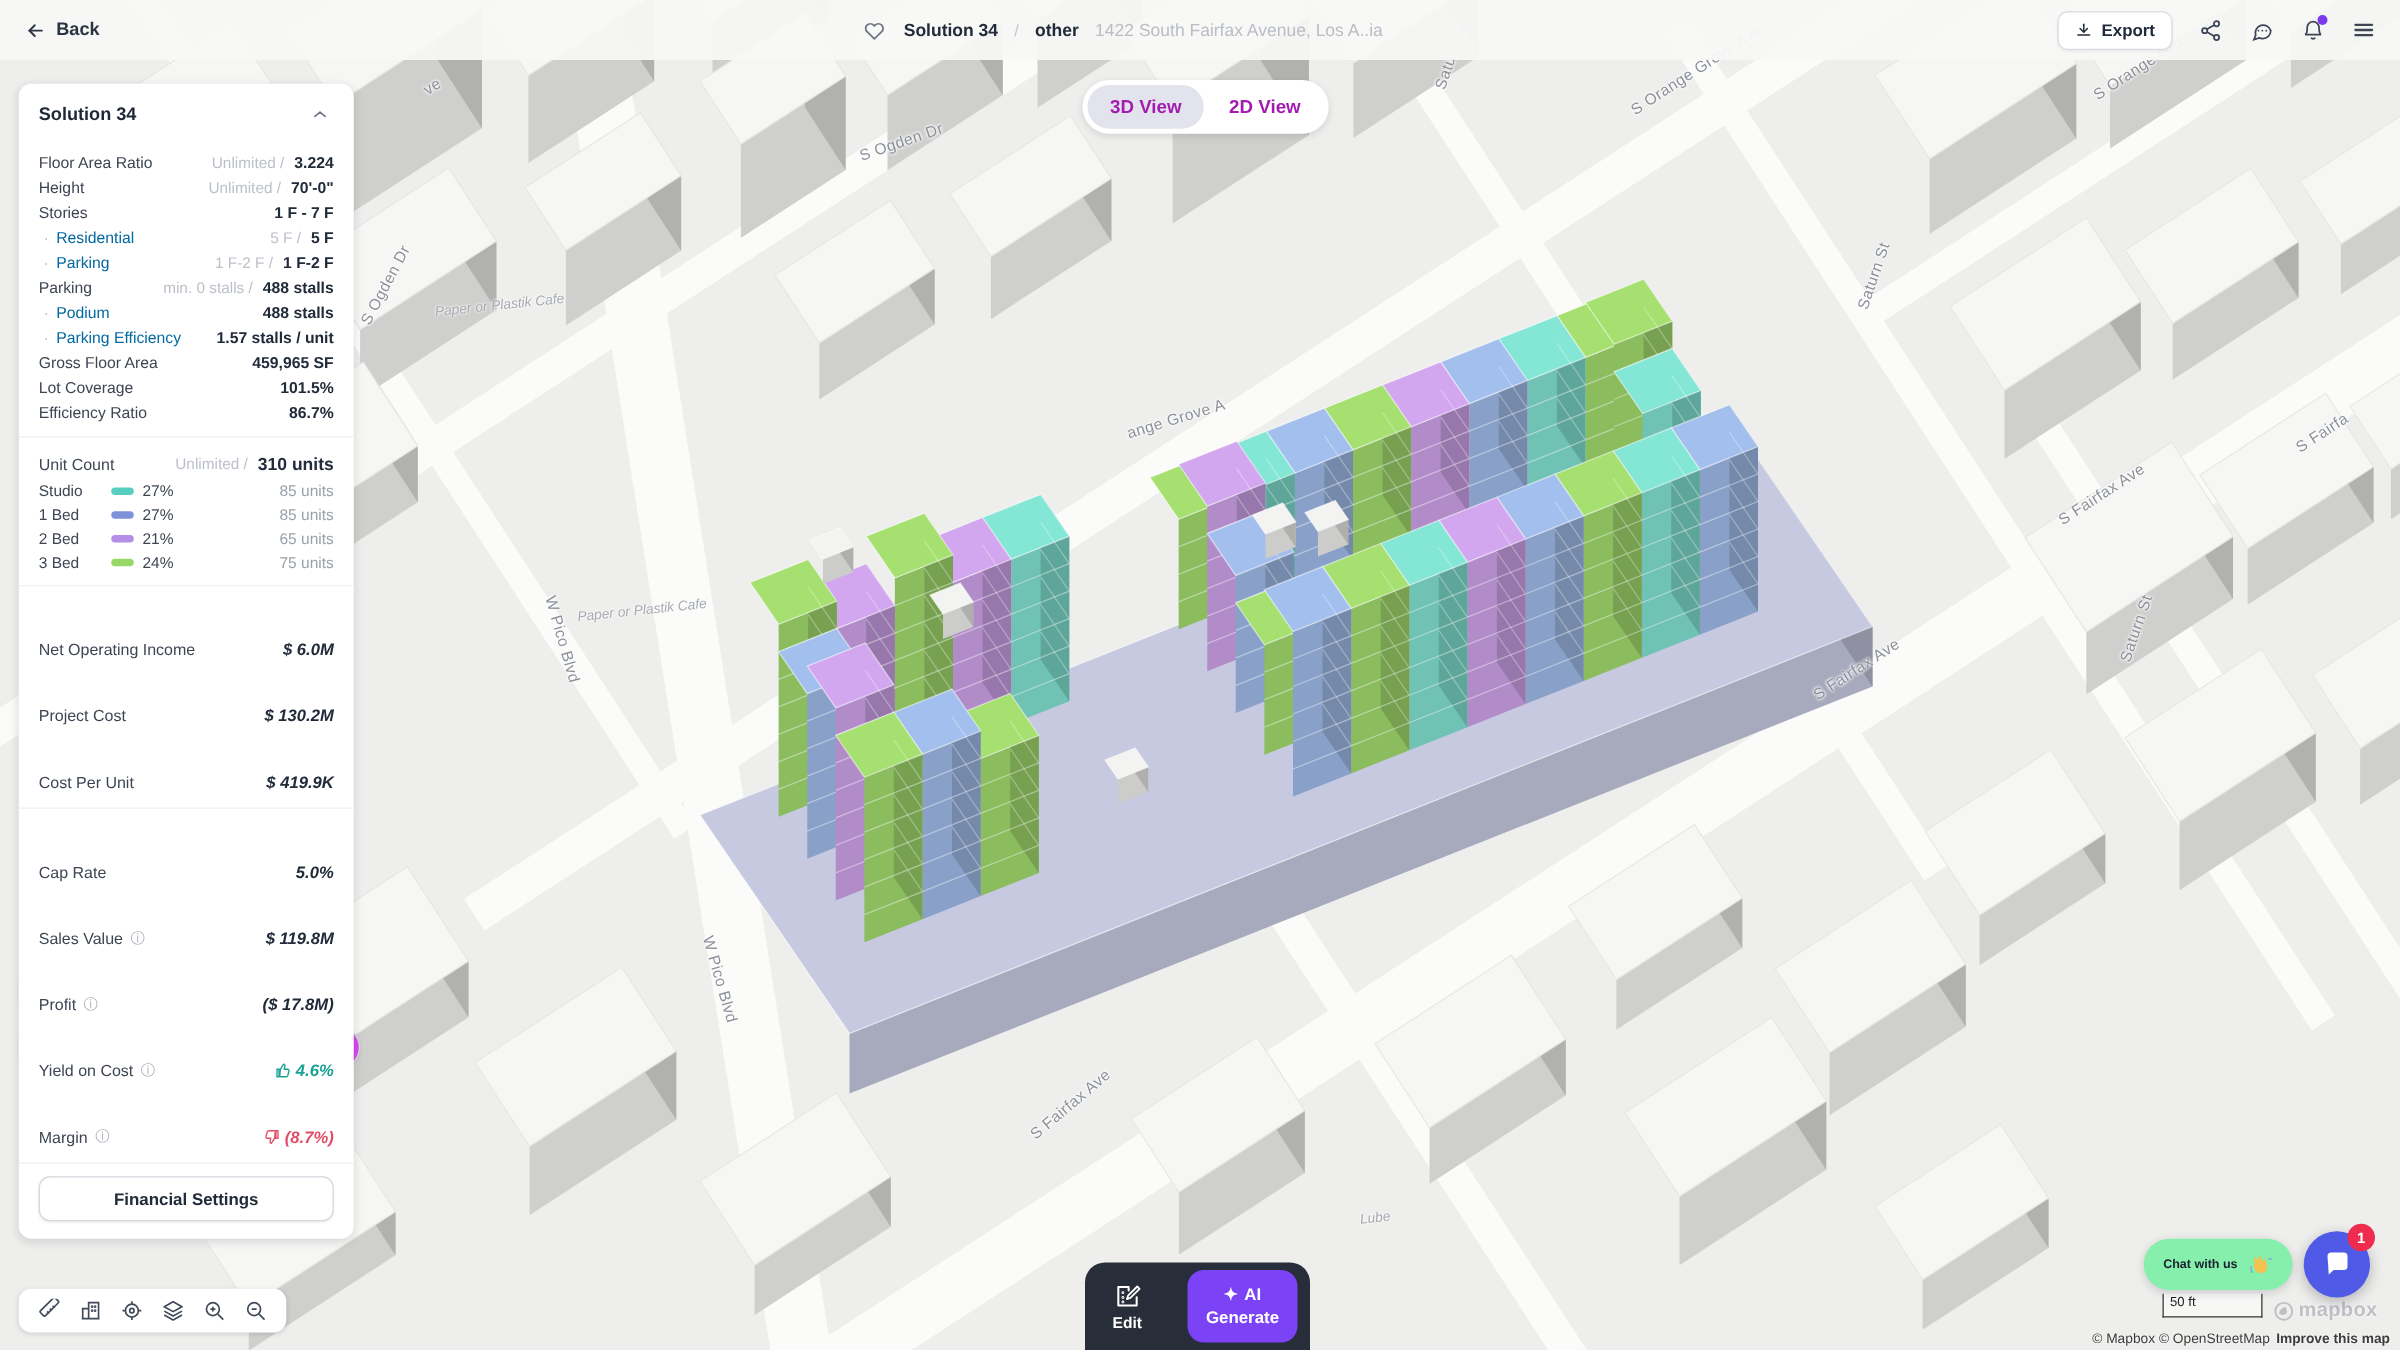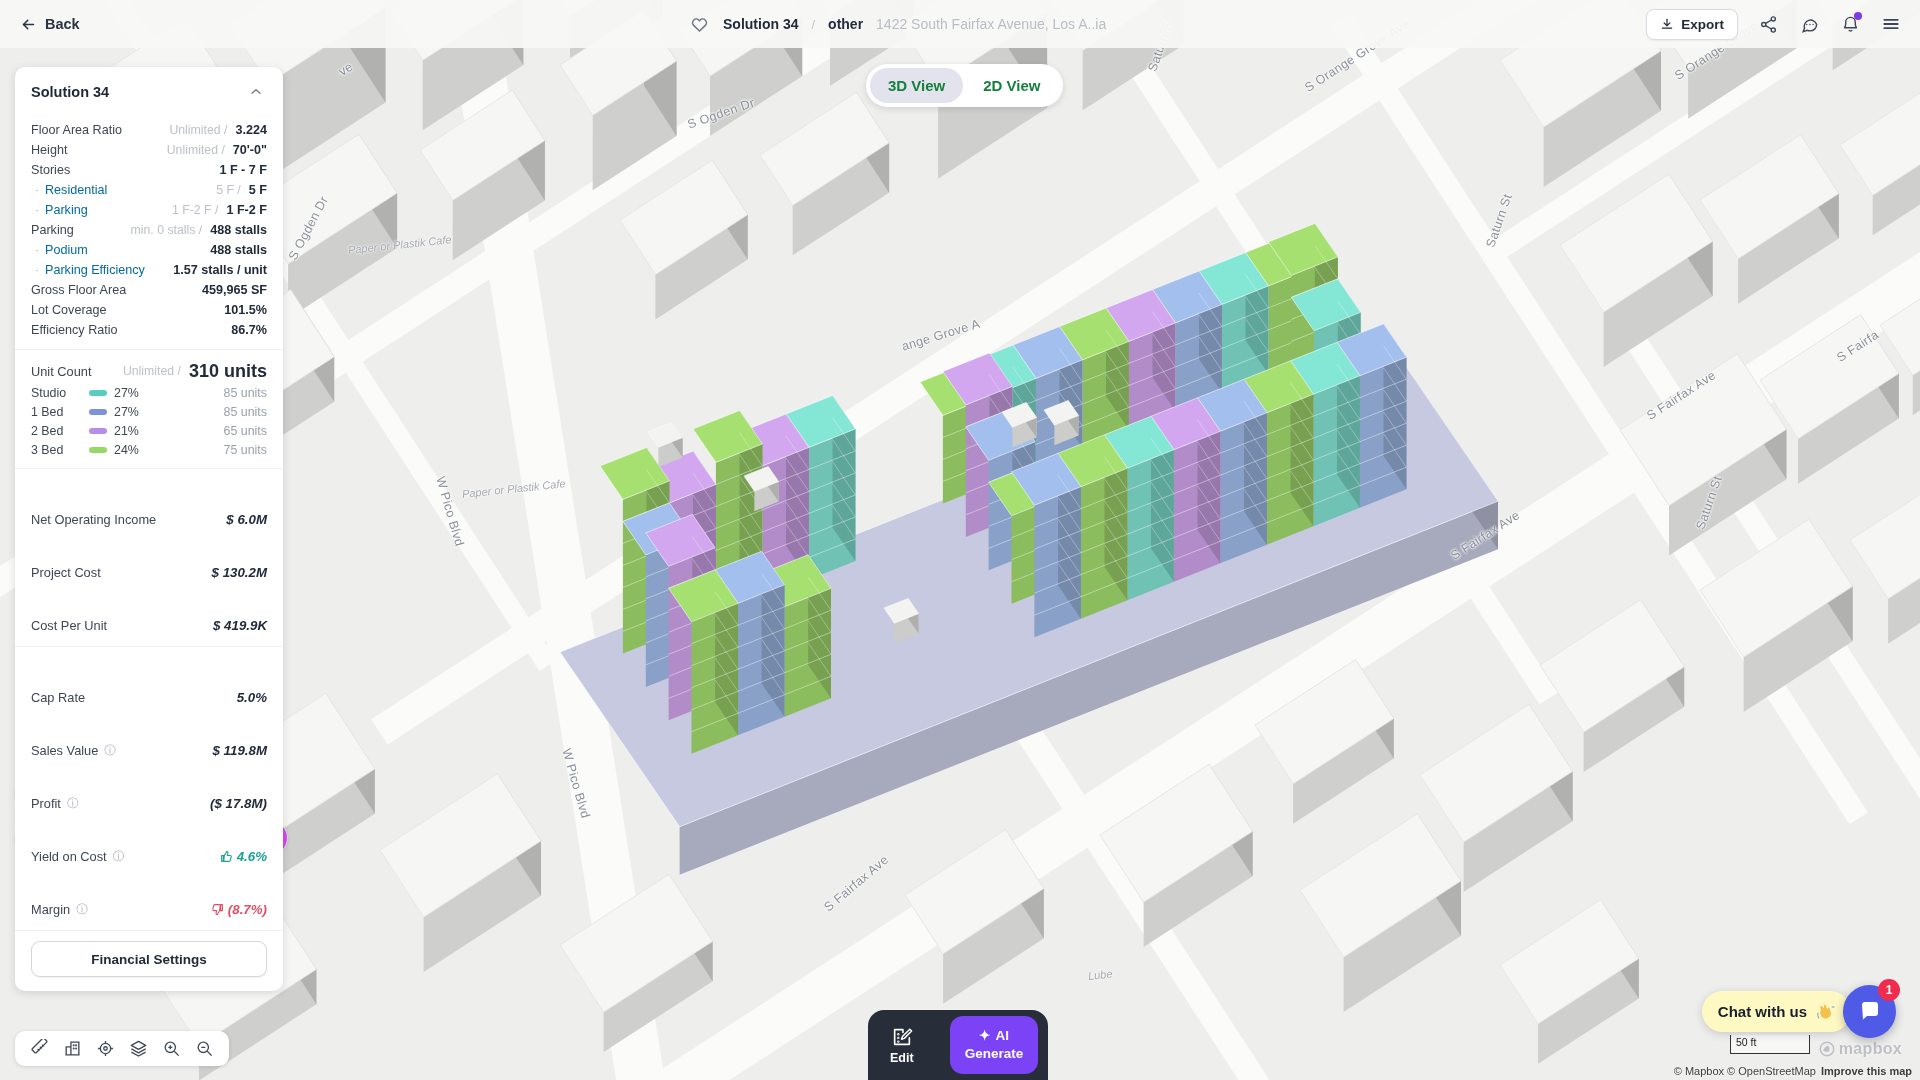--- a/index.html
+++ b/index.html
@@ -44,21 +44,21 @@
   .sec { padding:9px 16px; border-bottom:1px solid #eef0f3; }
   .sec:last-of-type { border-bottom:none; }
   .row { display:flex; align-items:center; height:20px; font-size:12.6px; }
   .row .lbl { color:#3e4654; }
   .row.sub .lbl { color:#0369a1; }
   .row.sub .bullet { color:#aab0ba; margin:0 6px 0 4px; font-size:12px; }
   .row .mid { margin-left:auto; color:#bcc0c9; font-size:12.3px; }
   .row .val { margin-left:8px; font-weight:700; color:#222b3a; white-space:nowrap; position:relative; }
   .row .val.noauto { margin-left:auto; }
   .unit-head { height:24px; font-size:12.8px; }
-  .unit-head .val { font-size:18px; }
+  .unit-head .val { font-size:14px; }
   .mix-row { display:flex; align-items:center; height:19px; font-size:12.4px; }
   .mix-row .lbl { width:58px; color:#3e4654; }
   .swatch { width:18px; height:6px; border-radius:3px; margin-right:7px; }
   .mix-pct { color:#3e4654; }
   .mix-units { margin-left:auto; color:#9aa0ab; }
   .fin-row { height:24px; font-size:12.8px;margin-top:29px; }
   .fin-row .val { font-size:13.3px;font-style:italic; }
   .info-i { color:#a9aeb8; font-size:11.5px; margin-left:6px; }
   .thumb { display:inline-flex; vertical-align:-2px; margin-right:4px; }
   .fs-wrap { padding:10px 16px 14px; }
@@ -71,43 +71,43 @@
     gap:11px; z-index:25; }
   .chip { height:34px; padding:0 17px; display:flex; align-items:center; background:#d946ef;
     border:1px solid #d9dce2; border-radius:18px; font-size:13px; font-weight:600; color:#27303f;
     box-shadow:0 1px 3px rgba(25,30,48,.10); cursor:pointer; white-space:nowrap; }
   .chip.bold { font-weight:700; }
 
   
   .toggle { position:absolute; left:866px; top:64px; height:43px; background:#fff; border-radius:22px;
     display:flex; align-items:center; padding:4px; gap:2px; box-shadow:0 2px 6px rgba(25,30,48,.13); z-index:25; }
   .tg-opt { height:35px; padding:0 18px; display:flex; align-items:center; border-radius:18px;
-    font-size:15px; font-weight:600; color:#15803d; cursor:pointer; }
+    font-size:15px; font-weight:600; color:#a21caf; cursor:pointer; }
   .tg-opt.active { background:#e3e3ee; }
 
   
   .actions { position:absolute; left:868px; bottom:0; width:180px; height:70px; background:#272e39;
     border-radius:16px 16px 0 0; display:flex; align-items:center; justify-content:space-between;
     padding:0 10px 0 22px; z-index:25; }
   .edit-btn { display:flex; flex-direction:column; align-items:center; gap:3px; color:#fff;
     font-size:12.5px; font-weight:600; cursor:pointer; }
   .gen-btn { width:88px; height:58px; border-radius:13px; display:flex; flex-direction:column;
     align-items:center; justify-content:center; color:#fff; font-size:13.5px; font-weight:700;
     cursor:pointer; line-height:1.35; }
   .gen-top { display:flex; align-items:center; gap:5px; }
 
   
   .map-tools { position:absolute; left:15px; bottom:14px; height:35px; width:214px; background:#fff;
     border-radius:10px; display:flex; align-items:center; justify-content:space-around; padding:0 8px;
     box-shadow:0 1px 4px rgba(25,30,48,.14); z-index:25; color:#414a59; }
   .tool { width:22px; height:22px; display:flex; align-items:center; justify-content:center; cursor:pointer; }
 
   
-  .chat-pill { position:absolute; right:69px; bottom:48px; height:41px; padding:0 16px; background:#fef9c3;
-    border-radius:21px; display:flex; align-items:center; gap:8px; font-size:15px; font-weight:600;
+  .chat-pill { position:absolute; right:86px; bottom:48px; height:41px; padding:0 16px; background:#86efac;
+    border-radius:21px; display:flex; align-items:center; gap:8px; font-size:10px; font-weight:600;
     color:#18202f; box-shadow:0 2px 8px rgba(25,30,48,.18); z-index:25; cursor:pointer; }
   .chat-fab { position:absolute; right:24px; bottom:42px; width:53px; height:53px; border-radius:50%;
     display:flex; align-items:center; justify-content:center; box-shadow:0 3px 10px rgba(25,30,48,.3);
     z-index:25; cursor:pointer; }
   .chat-badge { position:absolute; top:-6px; right:-4px; width:22px; height:22px; border-radius:50%;
     color:#fff; font-size:12px; font-weight:700; display:flex; align-items:center; justify-content:center; }
 
   
   .scalebar { position:absolute; right:110px; bottom:26px; width:80px; height:19px;
     border:1.5px solid #333; border-top:none; background:rgba(255,255,255,.55); font-size:10.5px;

